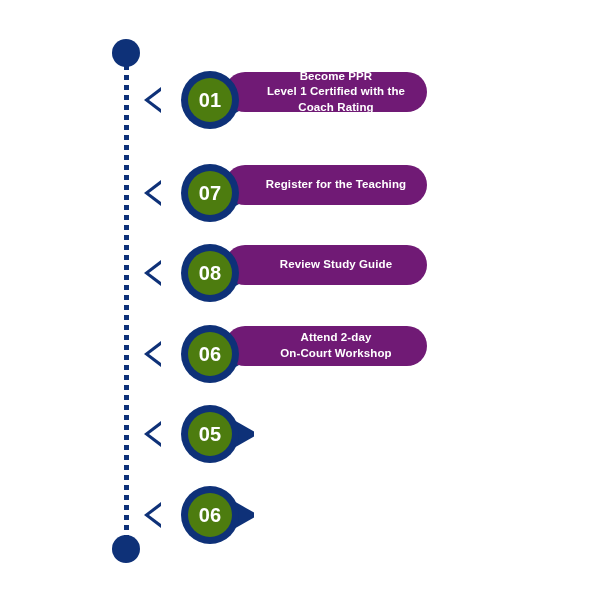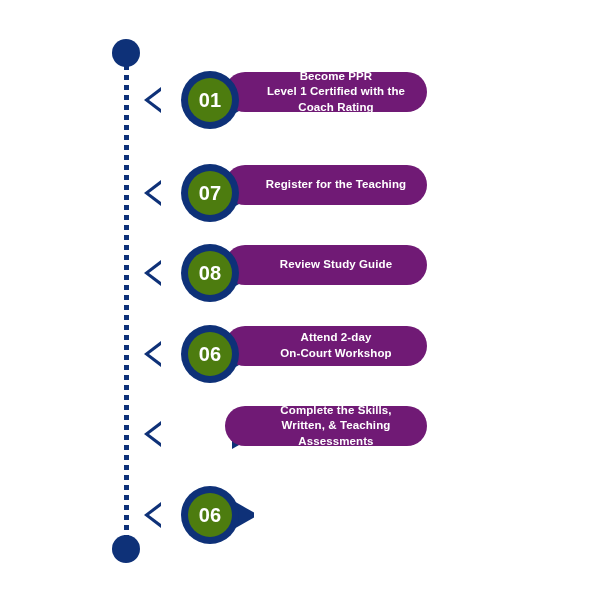--- a/index.html
+++ b/index.html
@@ -234,24 +234,24 @@
       <div class="step-badge">
         <div class="step-badge-inner">
           <span class="step-number">06</span>
         </div>
       </div>
     </div>
 
     <div class="step-row" style="top:394px">
       <div class="step-arrow"></div>
       <div class="step-connector"></div>
-      <div class="step-pill">
-        <span class="step-label">Complete the Skills,
-Written, &amp; Teaching
-Assessments</span>
+      <div class="step-badge">
+        <div class="step-badge-inner">
+          <span class="step-number">05</span>
+        </div>
       </div>
     </div>
 
     <div class="step-row" style="top:475px">
       <div class="step-arrow"></div>
       <div class="step-connector"></div>
       <div class="step-badge">
         <div class="step-badge-inner">
           <span class="step-number">06</span>
         </div>

